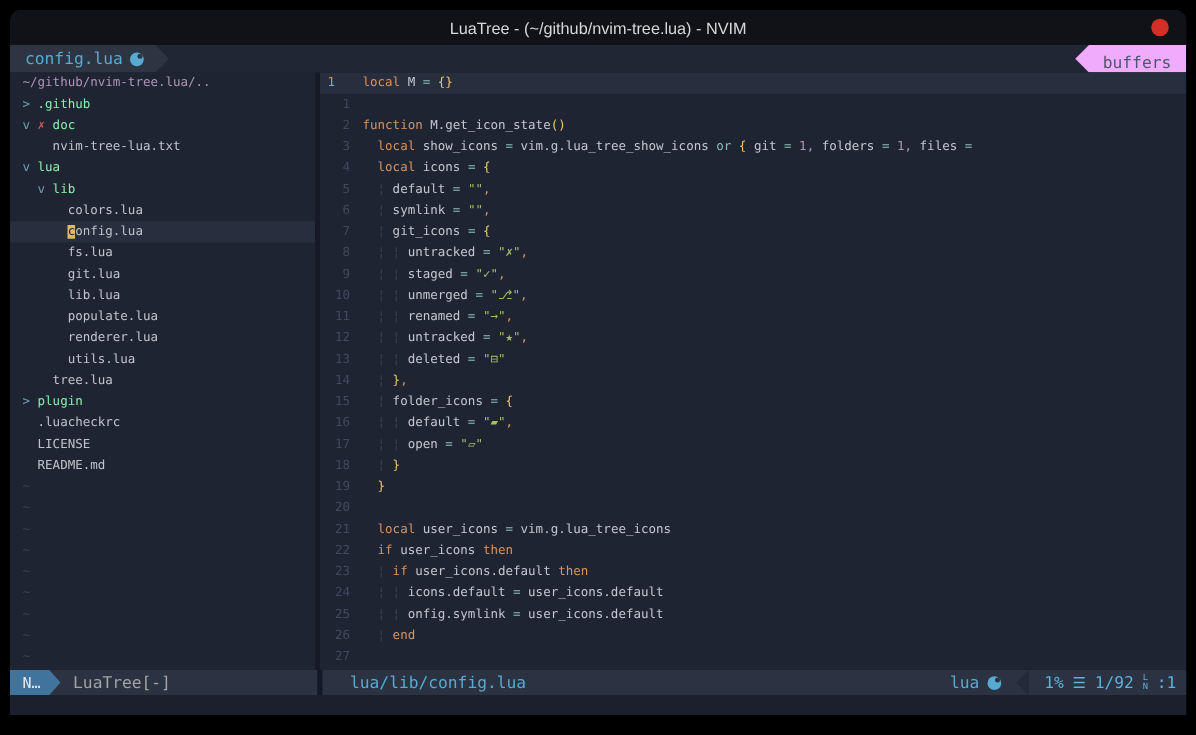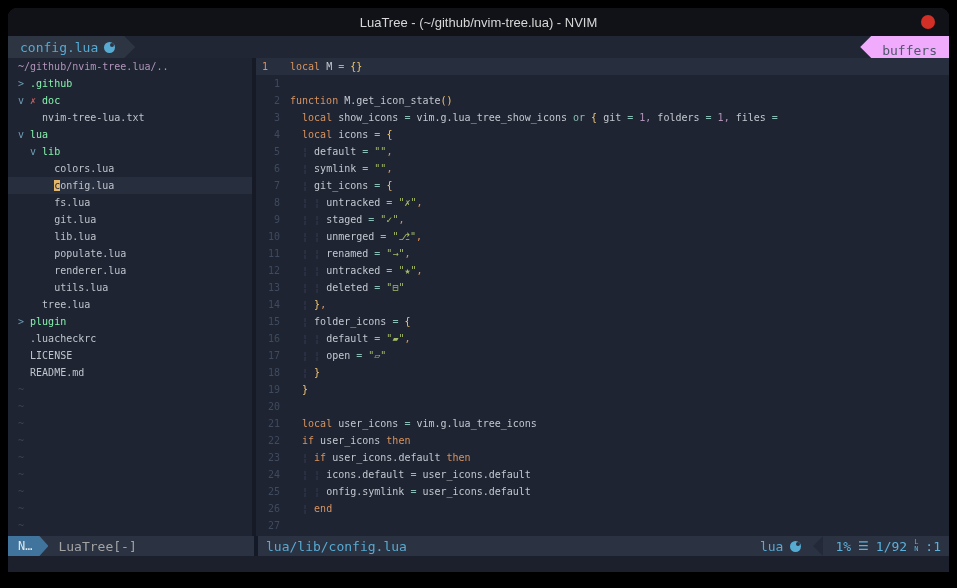--- a/index.html
+++ b/index.html
@@ -50,21 +50,21 @@
   .tk-g{color:#3a4254;}  
   .tk-d{color:#d8935f;}  
   
   .statusline{height:20px;background:#141927;display:flex;font-size:13px;}
   .sl-left{width:246px;flex:none;background:#2b3242;display:flex;align-items:center;}
   .sl-gap{width:4px;flex:none;background:#141927;}
   .sl-mode{background:#40749c;color:#e2e8ef;font-size:12px;height:100%;display:flex;align-items:center;
     padding:0 16px 0 10px;clip-path:polygon(0 0,calc(100% - 9px) 0,100% 50%,calc(100% - 9px) 100%,0 100%);}
   .sl-buf{margin-left:10px;color:#a3a3a3;}
   .sl-right{flex:1;background:#2b3242;display:flex;align-items:center;padding:0 8px;color:#57aad2;gap:8px;}
-  .sl-file{flex:none;}
+  .sl-file{flex:none;margin-left:14px;}
   .sl-stretch{flex:1;}
   .sl-ft{display:flex;align-items:center;gap:7px;}
   .sl-chev{width:0;height:0;border-top:10px solid transparent;border-bottom:10px solid transparent;
     border-right:10px solid #232938;margin:0 4px;}
   .sl-stats{display:flex;align-items:center;gap:7px;color:#5db0d9;}
   .ln-icon{font-size:12px;}
   .ln-stack{display:inline-flex;flex-direction:column;font-size:7px;line-height:7px;text-align:center;}
   .cmdline{height:16px;background:#1b202c;}
 </style>
 </head>

